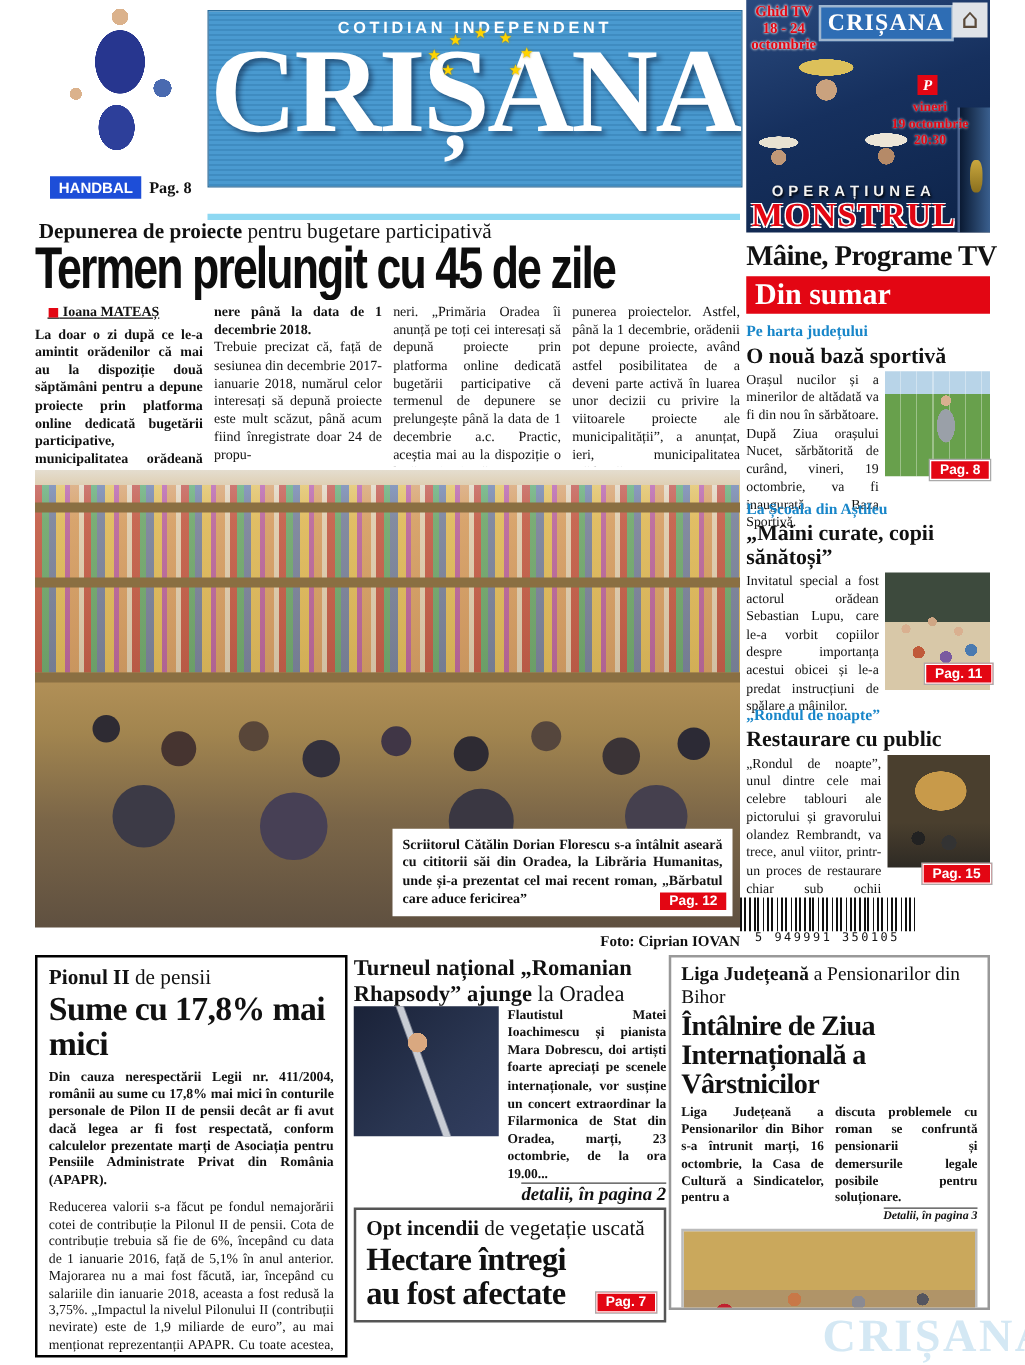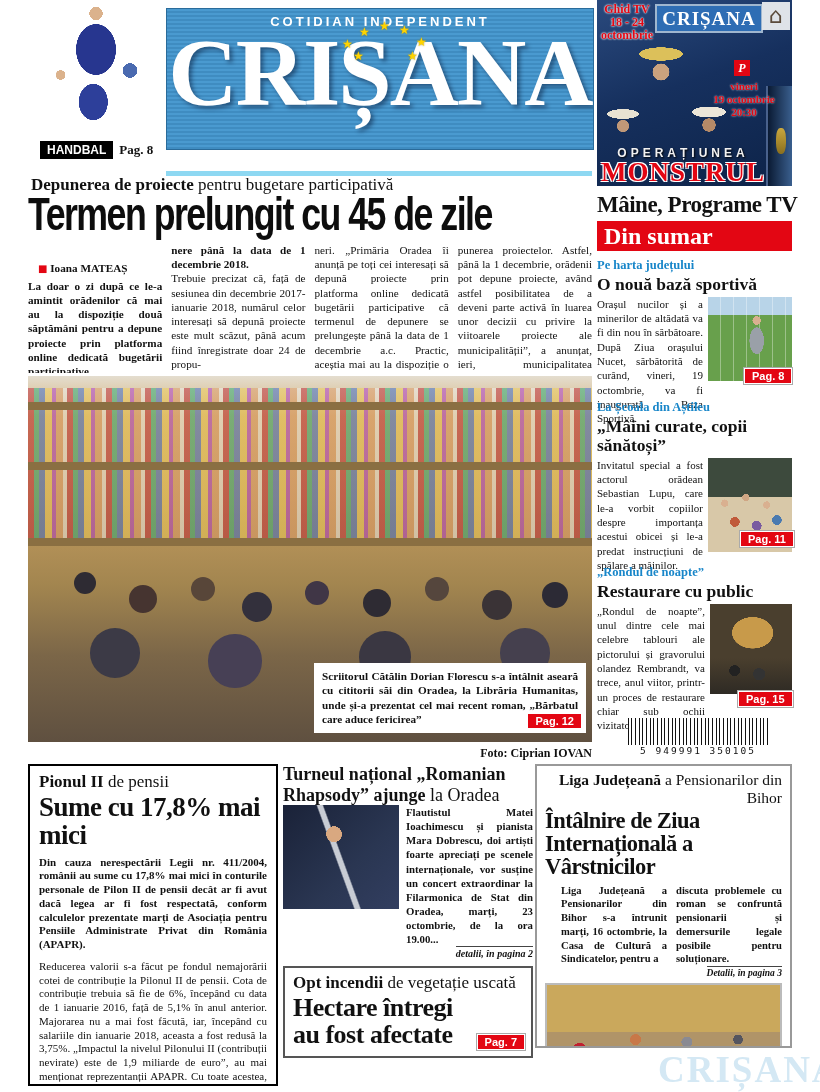--- a/index.html
+++ b/index.html
@@ -9,21 +9,21 @@
   .pre{white-space:pre-line;}
 
   
   #handball-photo{left:28px;top:0;width:136px;height:150px;background:
      radial-gradient(circle 11px at 50% 9%,#dbb28c 0 60%,transparent 61%),
      radial-gradient(ellipse 33px 42px at 50% 33%,#27368f 0 60%,transparent 61%),
      radial-gradient(ellipse 24px 30px at 48% 68%,#2d3f9a 0 60%,transparent 61%),
      radial-gradient(circle 12px at 75% 47%,#4a6ab0 0 60%,transparent 61%),
      radial-gradient(circle 8px at 24% 50%,#dbb28c 0 60%,transparent 61%);}
   #handball-badge{left:40px;top:141px;display:flex;align-items:center;gap:6px;}
-  #handball-badge .red{background:#000000;color:#fff;font:bold 12px "Liberation Sans",sans-serif;
+  #handball-badge .red{background:#1d4ed8;color:#fff;font:bold 12px "Liberation Sans",sans-serif;
      padding:2px 7px;}
   #handball-badge .pg{font:bold 13px "Liberation Serif",serif;}
 
   #masthead{left:166px;top:8px;width:426px;height:140px;
      background:repeating-linear-gradient(180deg,#4a9ad0 0 2px,#3f8cc1 2px 4px);
      border:1px solid #2a6b9a;overflow:hidden;}
   #masthead .tagline{position:absolute;top:5px;width:100%;text-align:center;color:#fff;
      font:bold 13px "Liberation Sans",sans-serif;letter-spacing:3px;}
   #masthead .title{position:absolute;top:14px;width:100%;text-align:center;color:#fff;
      font:bold 96px/1.05 "Liberation Serif",serif;letter-spacing:-2px;
@@ -69,21 +69,21 @@
      text-shadow:-1px -1px 0 #fff,1px -1px 0 #fff,-1px 1px 0 #fff,1px 1px 0 #fff;}
 
   
   #lead-kicker{left:31px;top:175px;font:17px "Liberation Serif",serif;}
   #lead-kicker b{font-weight:bold;}
   #lead-headline{left:28px;top:190px;width:740px;
      font:bold 47px/1 "Liberation Sans",sans-serif;letter-spacing:-2px;color:#0d0d0d;
      transform:scaleX(.76);transform-origin:0 0;white-space:nowrap;}
   #lead-cols{left:28px;top:243px;width:564px;height:130px;display:flex;gap:9px;overflow:hidden;}
   #lead-cols .col{flex:1;font:11.2px/1.27 "Liberation Serif",serif;text-align:justify;}
-  #lead-author{margin:18px 0 3px 10px;font-weight:bold;}
+  #lead-author{margin:0 0 3px 10px;font-weight:bold;text-decoration:underline;}
   #lead-author .sq{color:#e30613;font-family:"DejaVu Sans",sans-serif;font-size:10px;}
   .bold-lede{font-weight:bold;}
   .cont{display:block;text-align:right;font:italic bold 10.5px "Liberation Serif",serif;margin-top:2px;}
   .cont span{border-top:1px solid #444;padding-top:1px;}
 
   
   #main-photo{left:28px;top:376px;width:564px;height:366px;overflow:hidden;background:
      linear-gradient(180deg,#e4ddcf 0,#d3b075 40px,#c09a5e 130px,#a2854f 210px,#7b6648 280px,#5f5040 366px);}
   #main-photo .shelves{position:absolute;left:0;right:0;top:12px;height:150px;opacity:.5;background:
      repeating-linear-gradient(90deg,#b23 0 6px,#2a7 6px 11px,#36c 11px 17px,#ec5 17px 24px,#a3c 24px 28px,#d96 28px 35px,#eee 35px 39px);}
@@ -125,21 +125,21 @@
      radial-gradient(circle 6px at 70% 50%,#d9b090 0 60%,transparent 61%),
      radial-gradient(circle 8px at 32% 68%,#c05a3a 0 60%,transparent 61%),
      radial-gradient(circle 8px at 58% 72%,#7a5aa0 0 60%,transparent 61%),
      radial-gradient(circle 8px at 82% 66%,#4a7ab0 0 60%,transparent 61%),
      linear-gradient(180deg,#3d4a3d 0 42%,#d8c8a8 42% 100%);}
   #sb-photo-3{width:82px;height:90px;background:
      radial-gradient(ellipse 34px 26px at 52% 32%,#c89a4a 0 60%,transparent 61%),
      radial-gradient(circle 9px at 30% 74%,#222 0 60%,transparent 61%),
      radial-gradient(circle 10px at 60% 78%,#333 0 60%,transparent 61%),
      linear-gradient(180deg,#4a3f2e 0 60%,#2e2a24 100%);}
-  #barcode{left:628px;top:718px;width:140px;text-align:center;}
+  #barcode{left:592px;top:718px;width:140px;text-align:center;}
   #barcode .bars{height:27px;background:
      repeating-linear-gradient(90deg,#111 0 1.5px,#fff 1.5px 3px,#111 3px 4.5px,#fff 4.5px 7.5px,#111 7.5px 8.5px,#fff 8.5px 11px);}
   #barcode .num{font:9.5px "DejaVu Sans Mono",monospace;letter-spacing:2px;}
 
   
   .kicker-lg{font:17px "Liberation Serif",serif;}
   .kicker-lg b{font-weight:bold;}
   #pension-box{left:28px;top:764px;width:250px;height:322px;border:2px solid #000;
      box-sizing:border-box;padding:6px 9px;overflow:hidden;}
   #pension-headline{font:bold 27px/1.05 "Liberation Serif",serif;letter-spacing:-.5px;margin:1px 0 6px;}
@@ -148,31 +148,31 @@
 
   #music{left:283px;top:764px;width:250px;}
   #music-kicker{font:18px/1.15 "Liberation Serif",serif;}
   #music-headline{font:bold 26px/1.02 "Liberation Serif",serif;letter-spacing:-.5px;margin:3px 0 5px;}
   #music-row{display:flex;gap:7px;}
   #music-photo{flex:none;width:116px;height:104px;background:
      radial-gradient(circle 13px at 44% 28%,#d9a880 0 60%,transparent 61%),
      linear-gradient(70deg,transparent 46%,#c8ccd4 47% 50%,transparent 51%),
      linear-gradient(135deg,#1a2238,#2a3652 60%,#323e60);}
   #music-body{flex:1;font:bold 10.8px/1.3 "Liberation Serif",serif;text-align:justify;}
-  #music .cont{font-size:10px;}
+  #music .cont{font-size:15px;}
 
   #fire-box{left:283px;top:966px;width:250px;height:92px;border:2px solid #555;
      box-sizing:border-box;padding:5px 8px;overflow:hidden;}
   #fire-headline{font:bold 26px/1.02 "Liberation Serif",serif;letter-spacing:-.5px;margin-top:2px;}
 
   #liga-box{left:535px;top:764px;width:257px;height:284px;border:2px solid #999;
      box-sizing:border-box;padding:5px 8px;overflow:hidden;background:#fff;}
-  #liga-kicker{font:15.5px "Liberation Serif",serif;text-align:right;}
+  #liga-kicker{font:15.5px "Liberation Serif",serif;}
   #liga-headline{font:bold 22.5px/1.03 "Liberation Serif",serif;letter-spacing:-.5px;margin:2px 0 5px;}
-  #liga-cols{display:flex;gap:9px;margin-left:16px;}
+  #liga-cols{display:flex;gap:9px;}
   #liga-cols .c{flex:1;font:bold 10.6px/1.3 "Liberation Serif",serif;text-align:justify;}
   #liga-cols .cont{font-size:9.5px;font-weight:bold;}
   #liga-photo{margin-top:5px;width:100%;height:128px;border:2px solid #bbb;box-sizing:border-box;background:
      radial-gradient(circle 11px at 14% 52%,#c02030 0 60%,transparent 61%),
      radial-gradient(circle 9px at 38% 44%,#c87848 0 60%,transparent 61%),
      radial-gradient(circle 9px at 60% 46%,#8a8a92 0 60%,transparent 61%),
      radial-gradient(circle 8px at 82% 44%,#55555f 0 60%,transparent 61%),
      repeating-linear-gradient(90deg,#6a6772 0 30px,#7d7a85 30px 60px),
      linear-gradient(180deg,#caa85c 0 38%,#b09468 38% 52%,#77747c 52% 100%);
      background-size:auto,auto,auto,auto,100% 46%,100% 100%;

